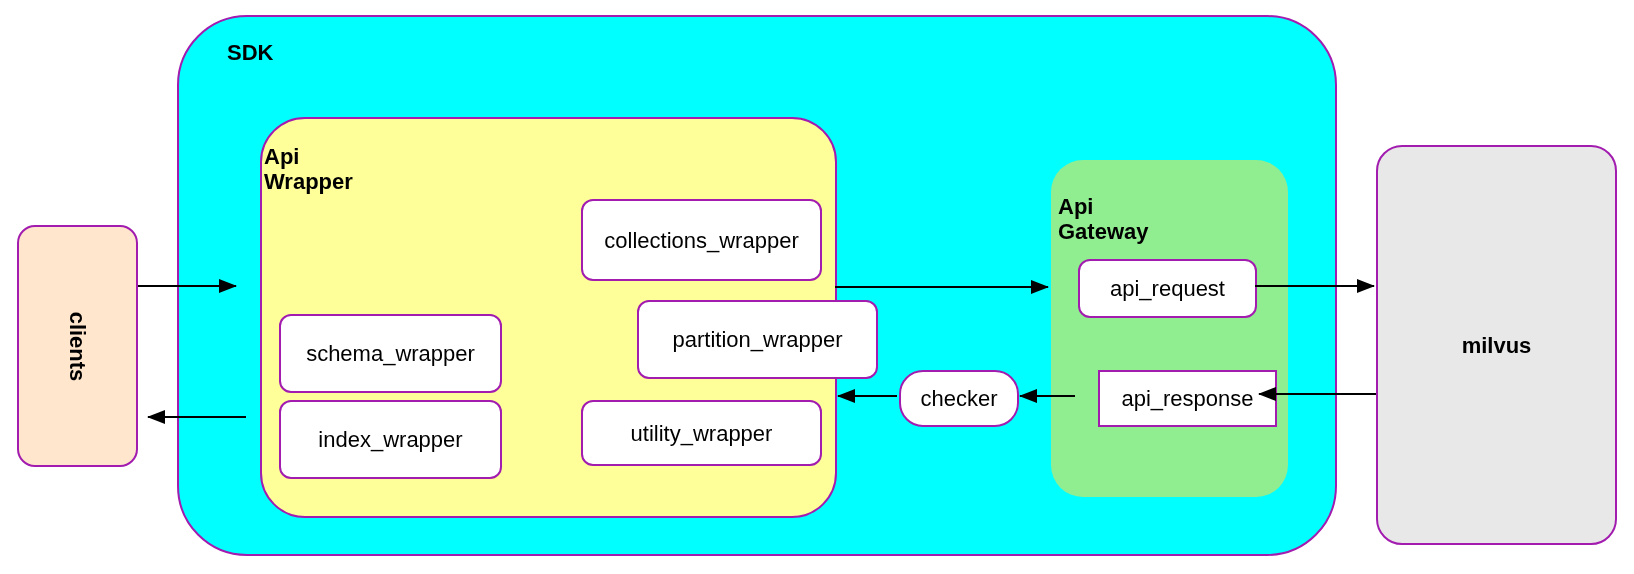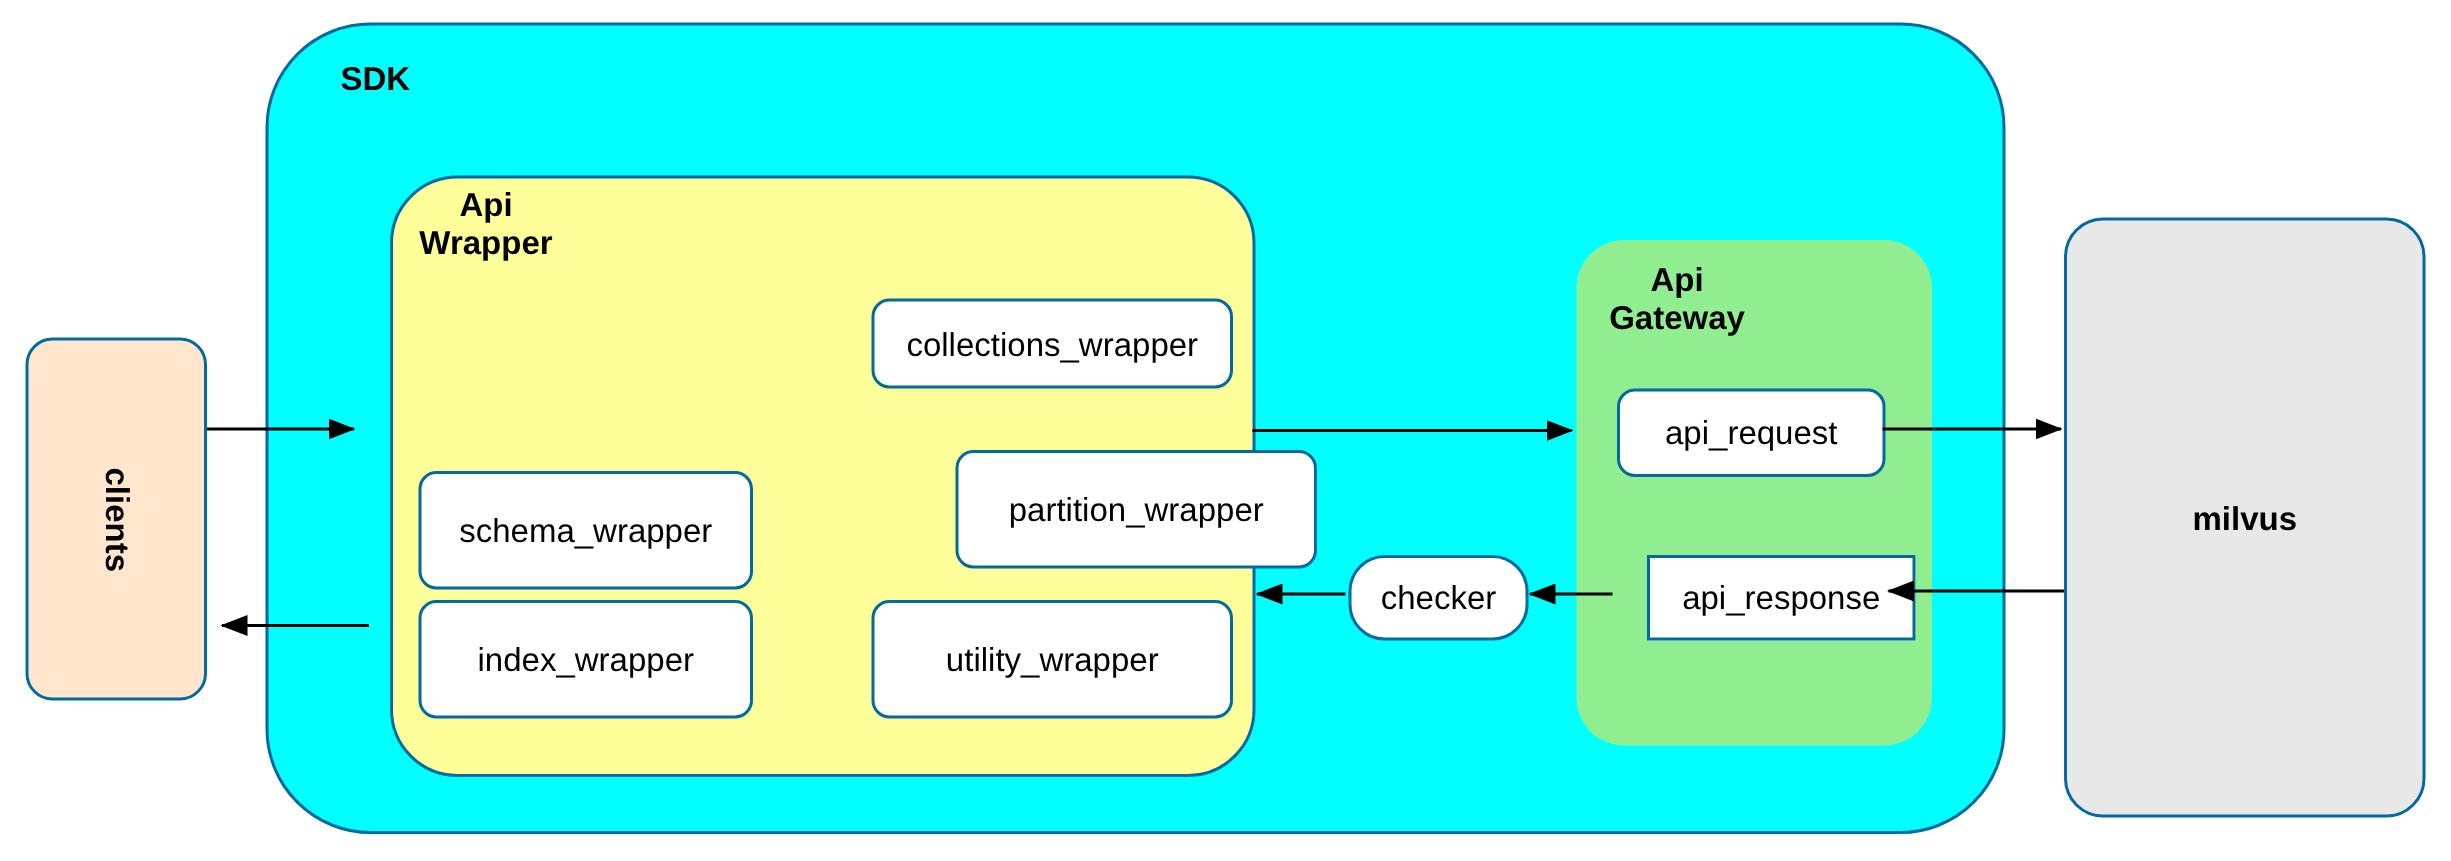--- a/index.html
+++ b/index.html
@@ -1,45 +1,45 @@
 <!DOCTYPE html>
 <html><head>
 <meta charset="utf-8">
 <style>
   html,body{margin:0;padding:0;background:#ffffff;}
   .canvas{
     position:relative;width:1634px;height:574px;background:#ffffff;overflow:hidden;
     font-family:"Liberation Sans",sans-serif;color:#000;
   }
   .node{position:absolute;box-sizing:border-box;}
-  .bordered{border:2px solid #0369a1;}
+  .bordered{border:2px solid #a21caf;}
   .label{font-size:22px;line-height:25px;}
   .bold{font-weight:bold;}
   .center-flex{display:flex;align-items:center;justify-content:center;}
 
   
   .clients{left:17px;top:225px;width:121px;height:242px;background:#FFE6CC;border-radius:18px;}
   .clients .vtext{transform:rotate(90deg);white-space:nowrap;font-weight:bold;}
 
   
   .sdk{left:177px;top:15px;width:1160px;height:541px;background:#00FFFF;border-radius:70px;}
   .sdk-label{position:absolute;left:48px;top:23px;}
 
   
   .api-wrapper{left:81px;top:100px;width:577px;height:401px;background:#FFFF99;border-radius:45px;}
-  .block-title{position:absolute;text-align:center;width:120px;}
+  .block-title{position:absolute;text-align:left;width:120px;margin-top:20px;}
   .api-wrapper .block-title{left:2px;top:5px;}
 
   .module{background:#ffffff;border-radius:12px;}
   .m0{left:17px;top:80px;width:223px;height:81px;}
-  .m1{left:319px;top:80px;width:241px;height:60px;}
+  .m1{left:319px;top:80px;width:241px;height:82px;}
   .m2{left:17px;top:195px;width:223px;height:79px;}
   .m3{left:337px;top:181px;width:241px;height:79px;margin-left:38px;}
   .m4{left:17px;top:281px;width:223px;height:79px;}
-  .m5{left:319px;top:281px;width:241px;height:79px;justify-content:center;}
+  .m5{left:319px;top:281px;width:241px;height:66px;justify-content:center;}
 
   
   .api-gateway{left:872px;top:143px;width:237px;height:337px;background:#90EE90;border-radius:32px;}
   .api-gateway .block-title{left:7px;top:14px;}
   .api-request{left:27px;top:99px;width:179px;height:59px;background:#fff;border-radius:12px;}
   .api-response{left:27px;top:210px;width:179px;height:57px;background:#fff;border-radius:0;margin-left:20px;}
 
   
   .checker{left:720px;top:353px;width:120px;height:57px;background:#fff;border-radius:24px;}
 

